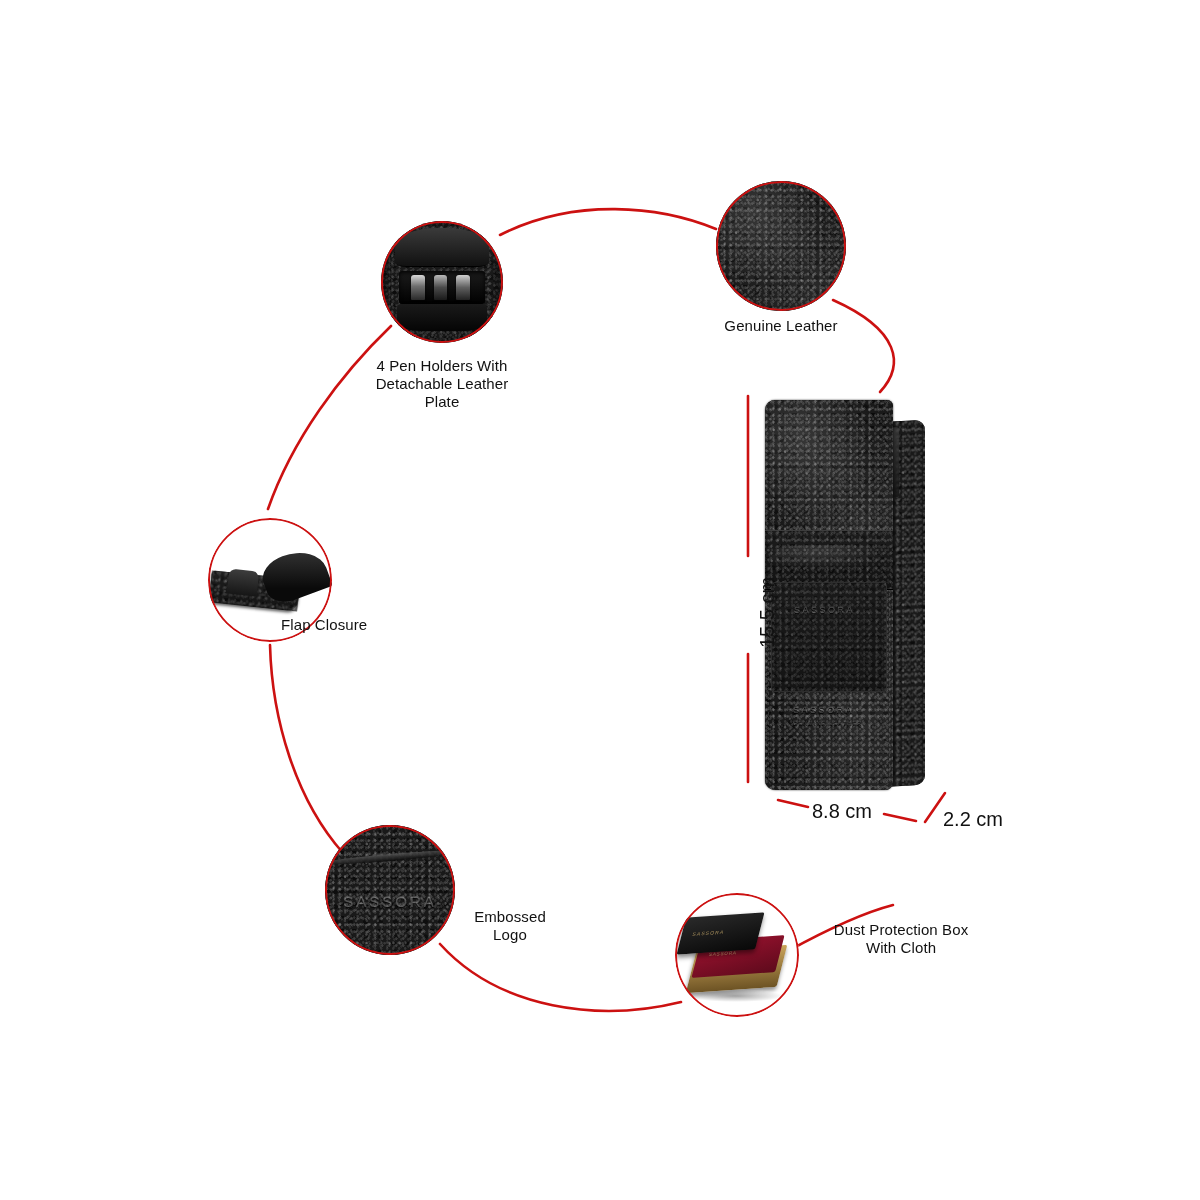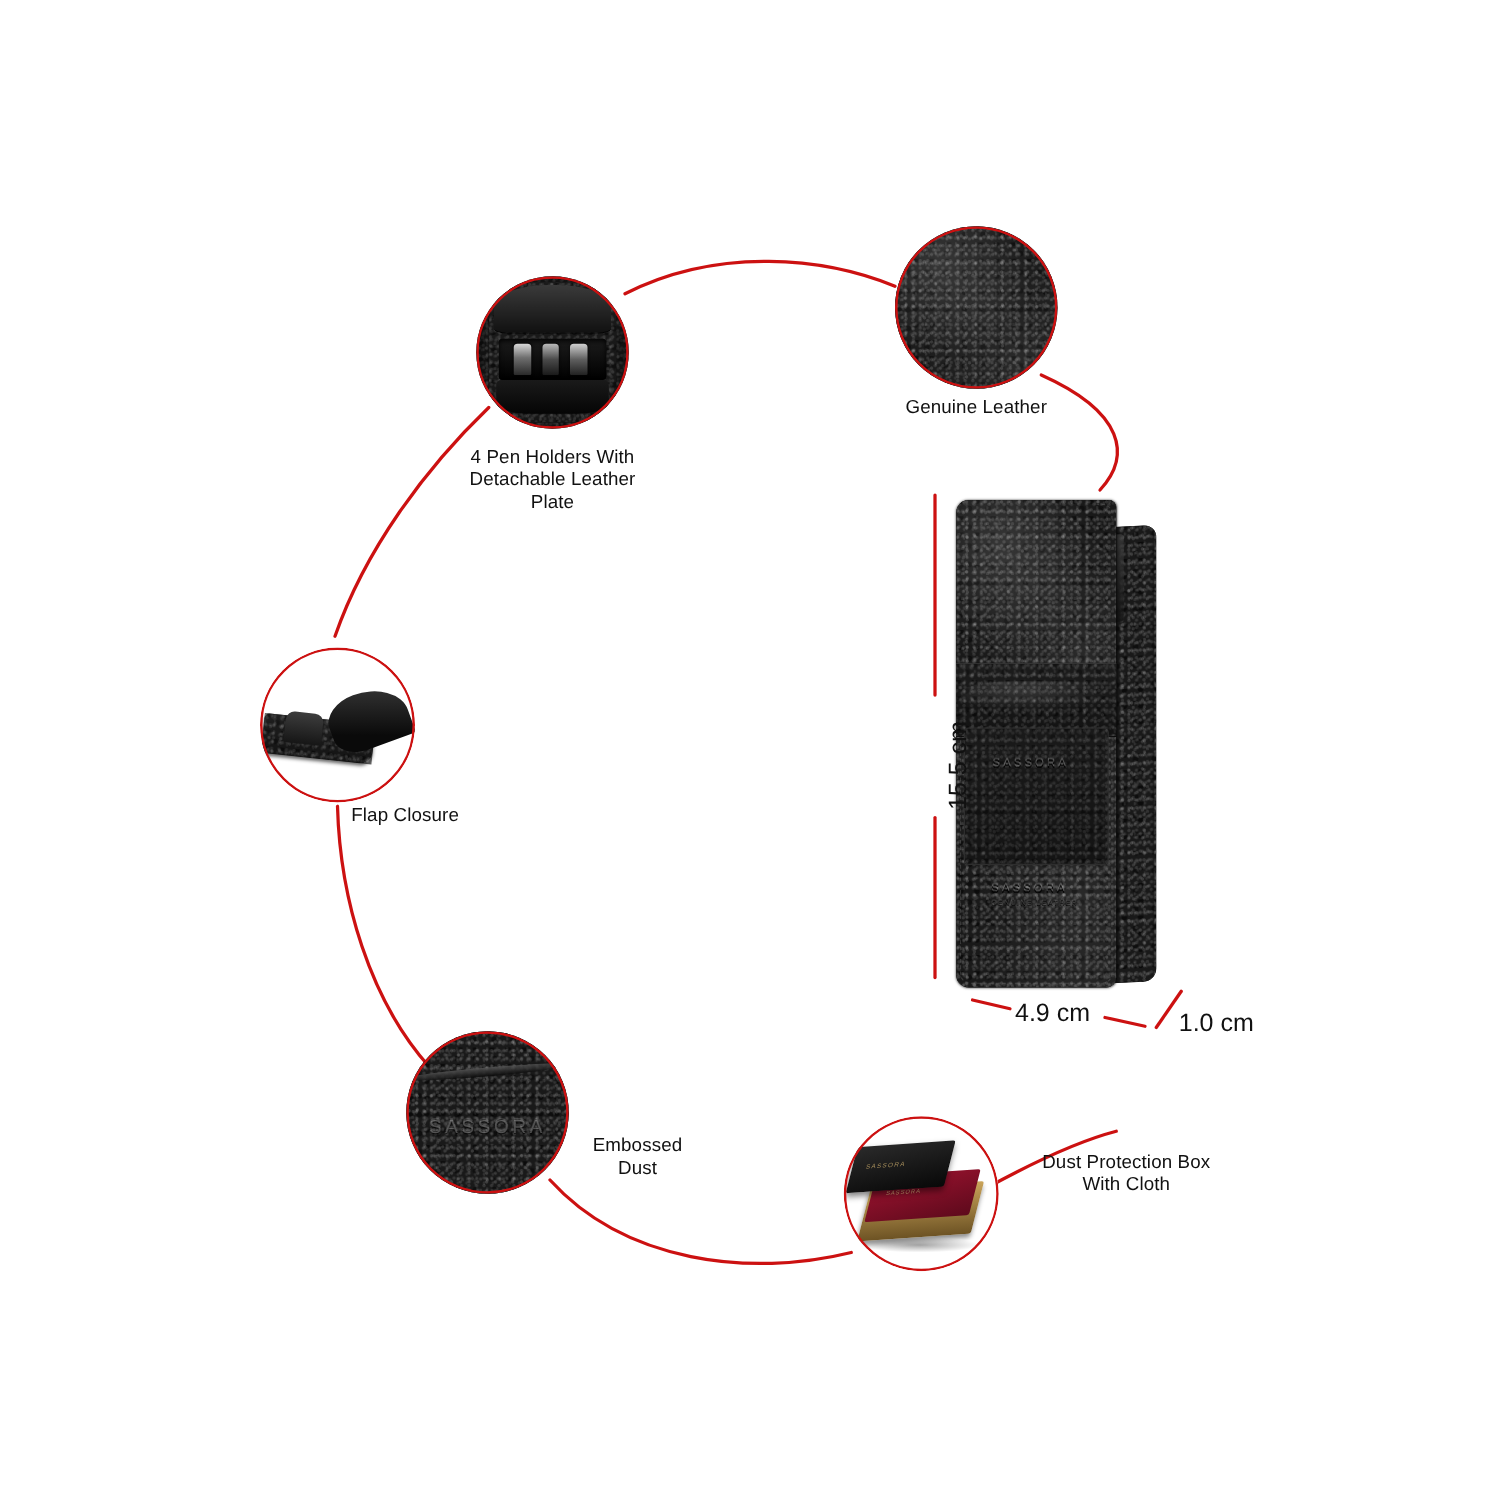--- a/index.html
+++ b/index.html
@@ -436,55 +436,55 @@
 
     <div class="callout">
       <div class="bubble" style="left:208px; top:518px; width:124px; height:124px; background:#ffffff;">
         <div class="fc-body">
           <div class="leather-grain" style="opacity:.7"></div>
         </div>
         <div class="fc-tongue"></div>
         <div class="fc-loop"></div>
         <div class="bubble-ring"></div>
       </div>
-      <div class="caption left" style="left:281px; top:644px; width:160px;">Flap Closure</div>
+      <div class="caption left" style="left:281px; top:616px; width:160px;">Flap Closure</div>
     </div>
 
     <div class="callout">
       <div class="bubble" style="left:325px; top:825px; width:130px; height:130px;">
         <div class="leather-grain"></div>
         <div style="position:absolute;left:-4%;top:22%;width:108%;height:7px;
                     background:linear-gradient(180deg,#555,#0a0a0a);
                     border-radius:50%;transform:rotate(-5deg);opacity:.85;"></div>
         <div style="position:absolute;left:0;top:52%;width:100%;text-align:center;
                     font-size:15px;letter-spacing:3px;
                     color:rgba(215,215,215,.32);
                     text-shadow:0 1px 1px rgba(0,0,0,.95),0 -1px 0 rgba(255,255,255,.14);">SASSORA</div>
         <div class="bubble-ring"></div>
       </div>
       <div class="caption center" style="left:455px; top:908px; width:110px;">Embossed
-Dust</div>
+Logo</div>
     </div>
 
     <div class="callout">
       <div class="bubble" style="left:675px; top:893px; width:124px; height:124px; background:#ffffff;">
         <div class="db-shadow"></div>
         <div class="db-base"></div>
         <div class="db-cloth">
           <div class="db-cloth-logo">SASSORA</div>
         </div>
         <div class="db-lid">
           <div class="db-lid-logo">SASSORA</div>
         </div>
         <div class="bubble-ring"></div>
       </div>
       <div class="caption center" style="left:806px; top:921px; width:190px;">Dust Protection Box
 With Cloth</div>
     </div>
 
     <div class="dim-label" id="dim-height-label" style="left:756px; top:648px;">15.5 cm</div>
 
-    <div class="dim-label" style="left:812px; top:800px;">4.9 cm</div>
-
-    <div class="dim-label" style="left:943px; top:808px;">1.0 cm</div>
+    <div class="dim-label" style="left:812px; top:800px;">8.8 cm</div>
+
+    <div class="dim-label" style="left:943px; top:808px;">2.2 cm</div>
 
   </div>
 </div>
 
 </body></html>

